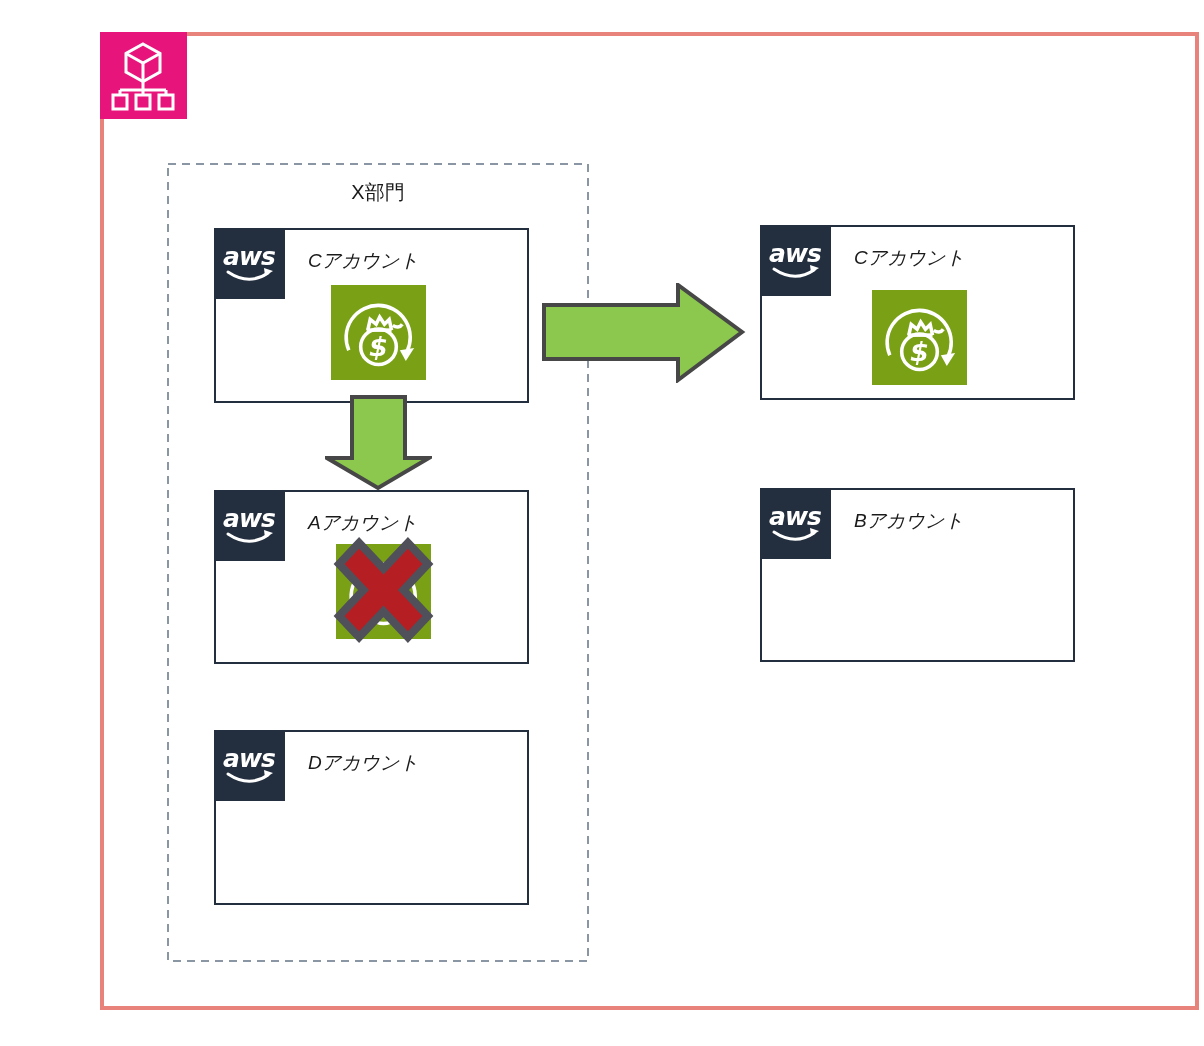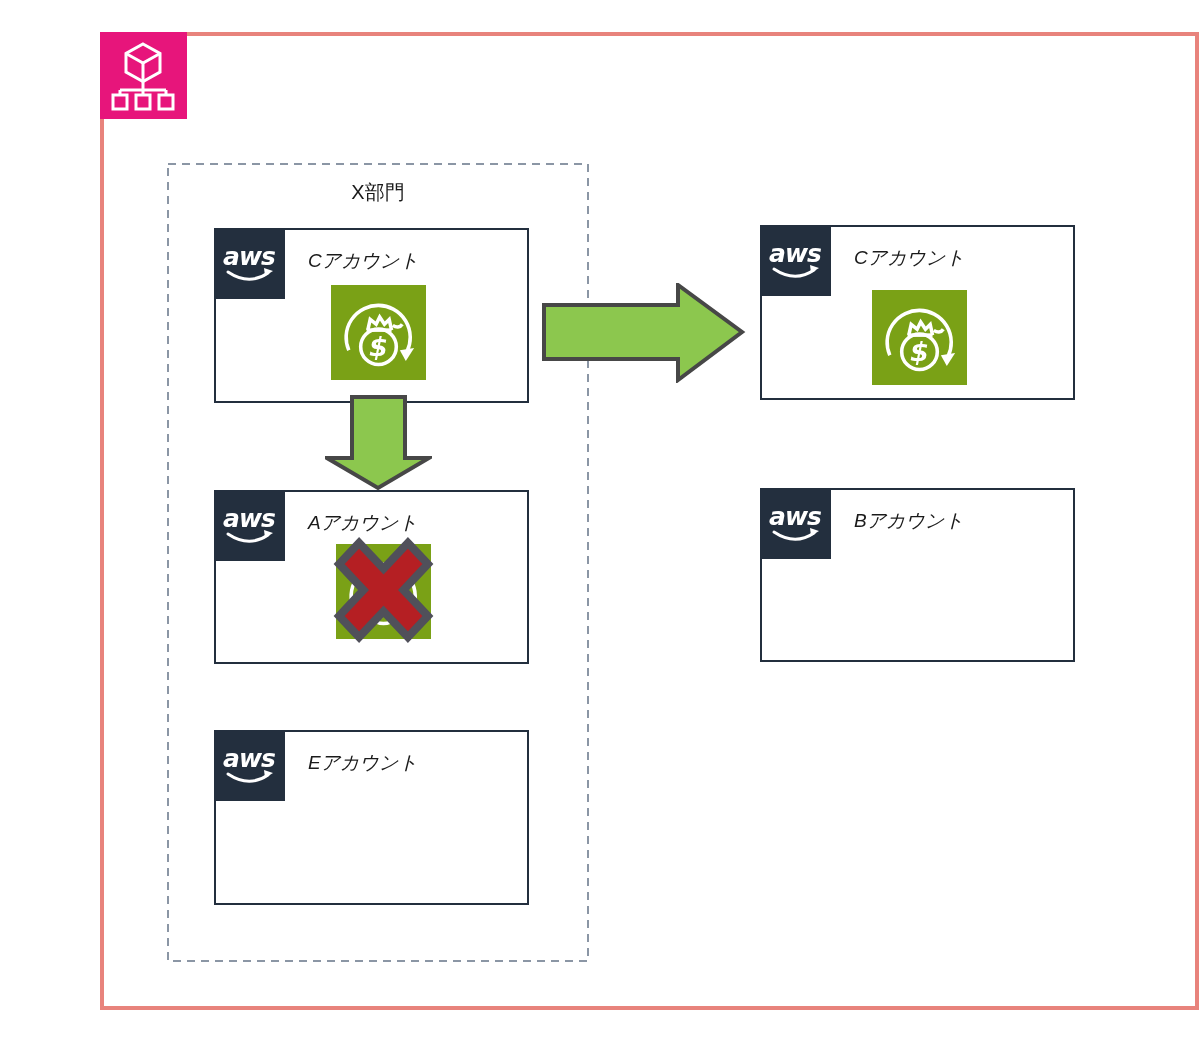--- a/index.html
+++ b/index.html
@@ -165,21 +165,21 @@
   </div>
 
   <div class="account acct-c">
     <div class="aws-badge">
       <svg width="71" height="71" viewBox="0 0 71 71">
         <text x="35" y="37" text-anchor="middle" fill="#ffffff" font-family="DejaVu Sans, sans-serif" font-size="25" font-weight="bold" letter-spacing="-1">aws</text>
         <path d="M14,44 Q35,58 54,45" fill="none" stroke="#ffffff" stroke-width="3" stroke-linecap="round"></path>
         <path d="M50,40 L59,43 L51,48 Z" fill="#ffffff"></path>
       </svg>
     </div>
-    <div class="account-label">Eアカウント</div>
+    <div class="account-label">Dアカウント</div>
   </div>
 
   <div class="account acct-d">
     <div class="aws-badge">
       <svg width="71" height="71" viewBox="0 0 71 71">
         <text x="35" y="37" text-anchor="middle" fill="#ffffff" font-family="DejaVu Sans, sans-serif" font-size="25" font-weight="bold" letter-spacing="-1">aws</text>
         <path d="M14,44 Q35,58 54,45" fill="none" stroke="#ffffff" stroke-width="3" stroke-linecap="round"></path>
         <path d="M50,40 L59,43 L51,48 Z" fill="#ffffff"></path>
       </svg>
     </div>

